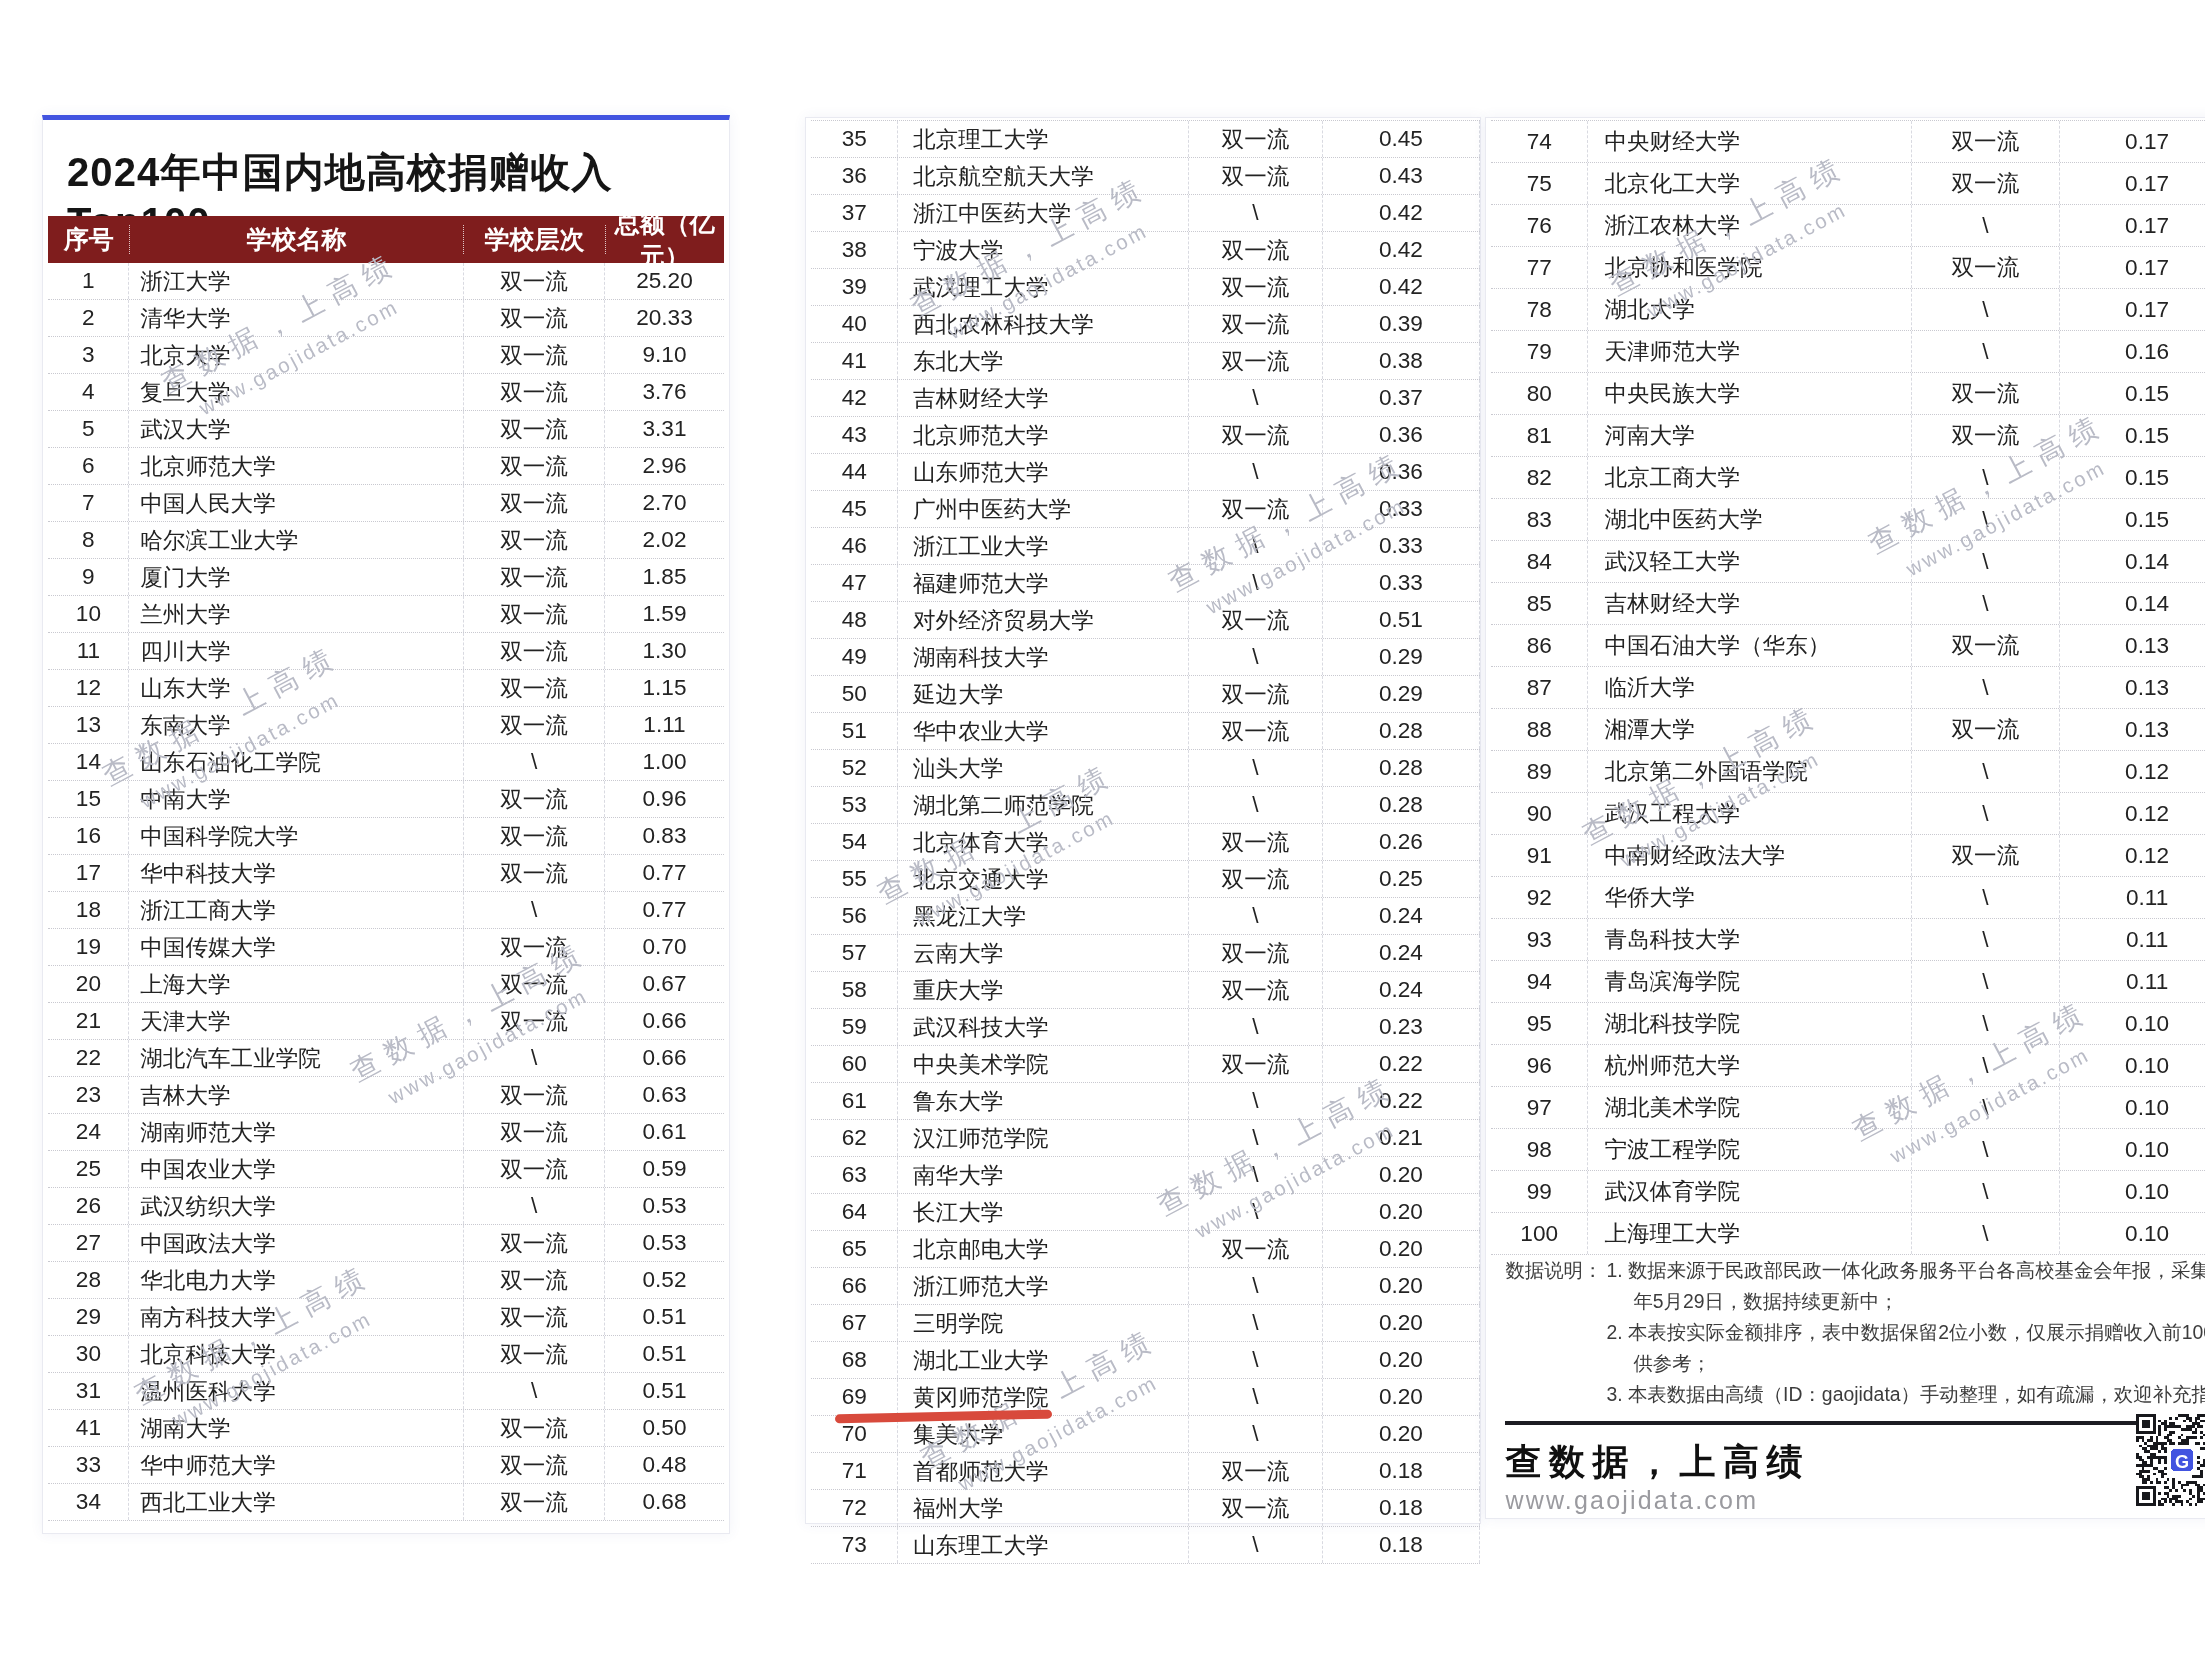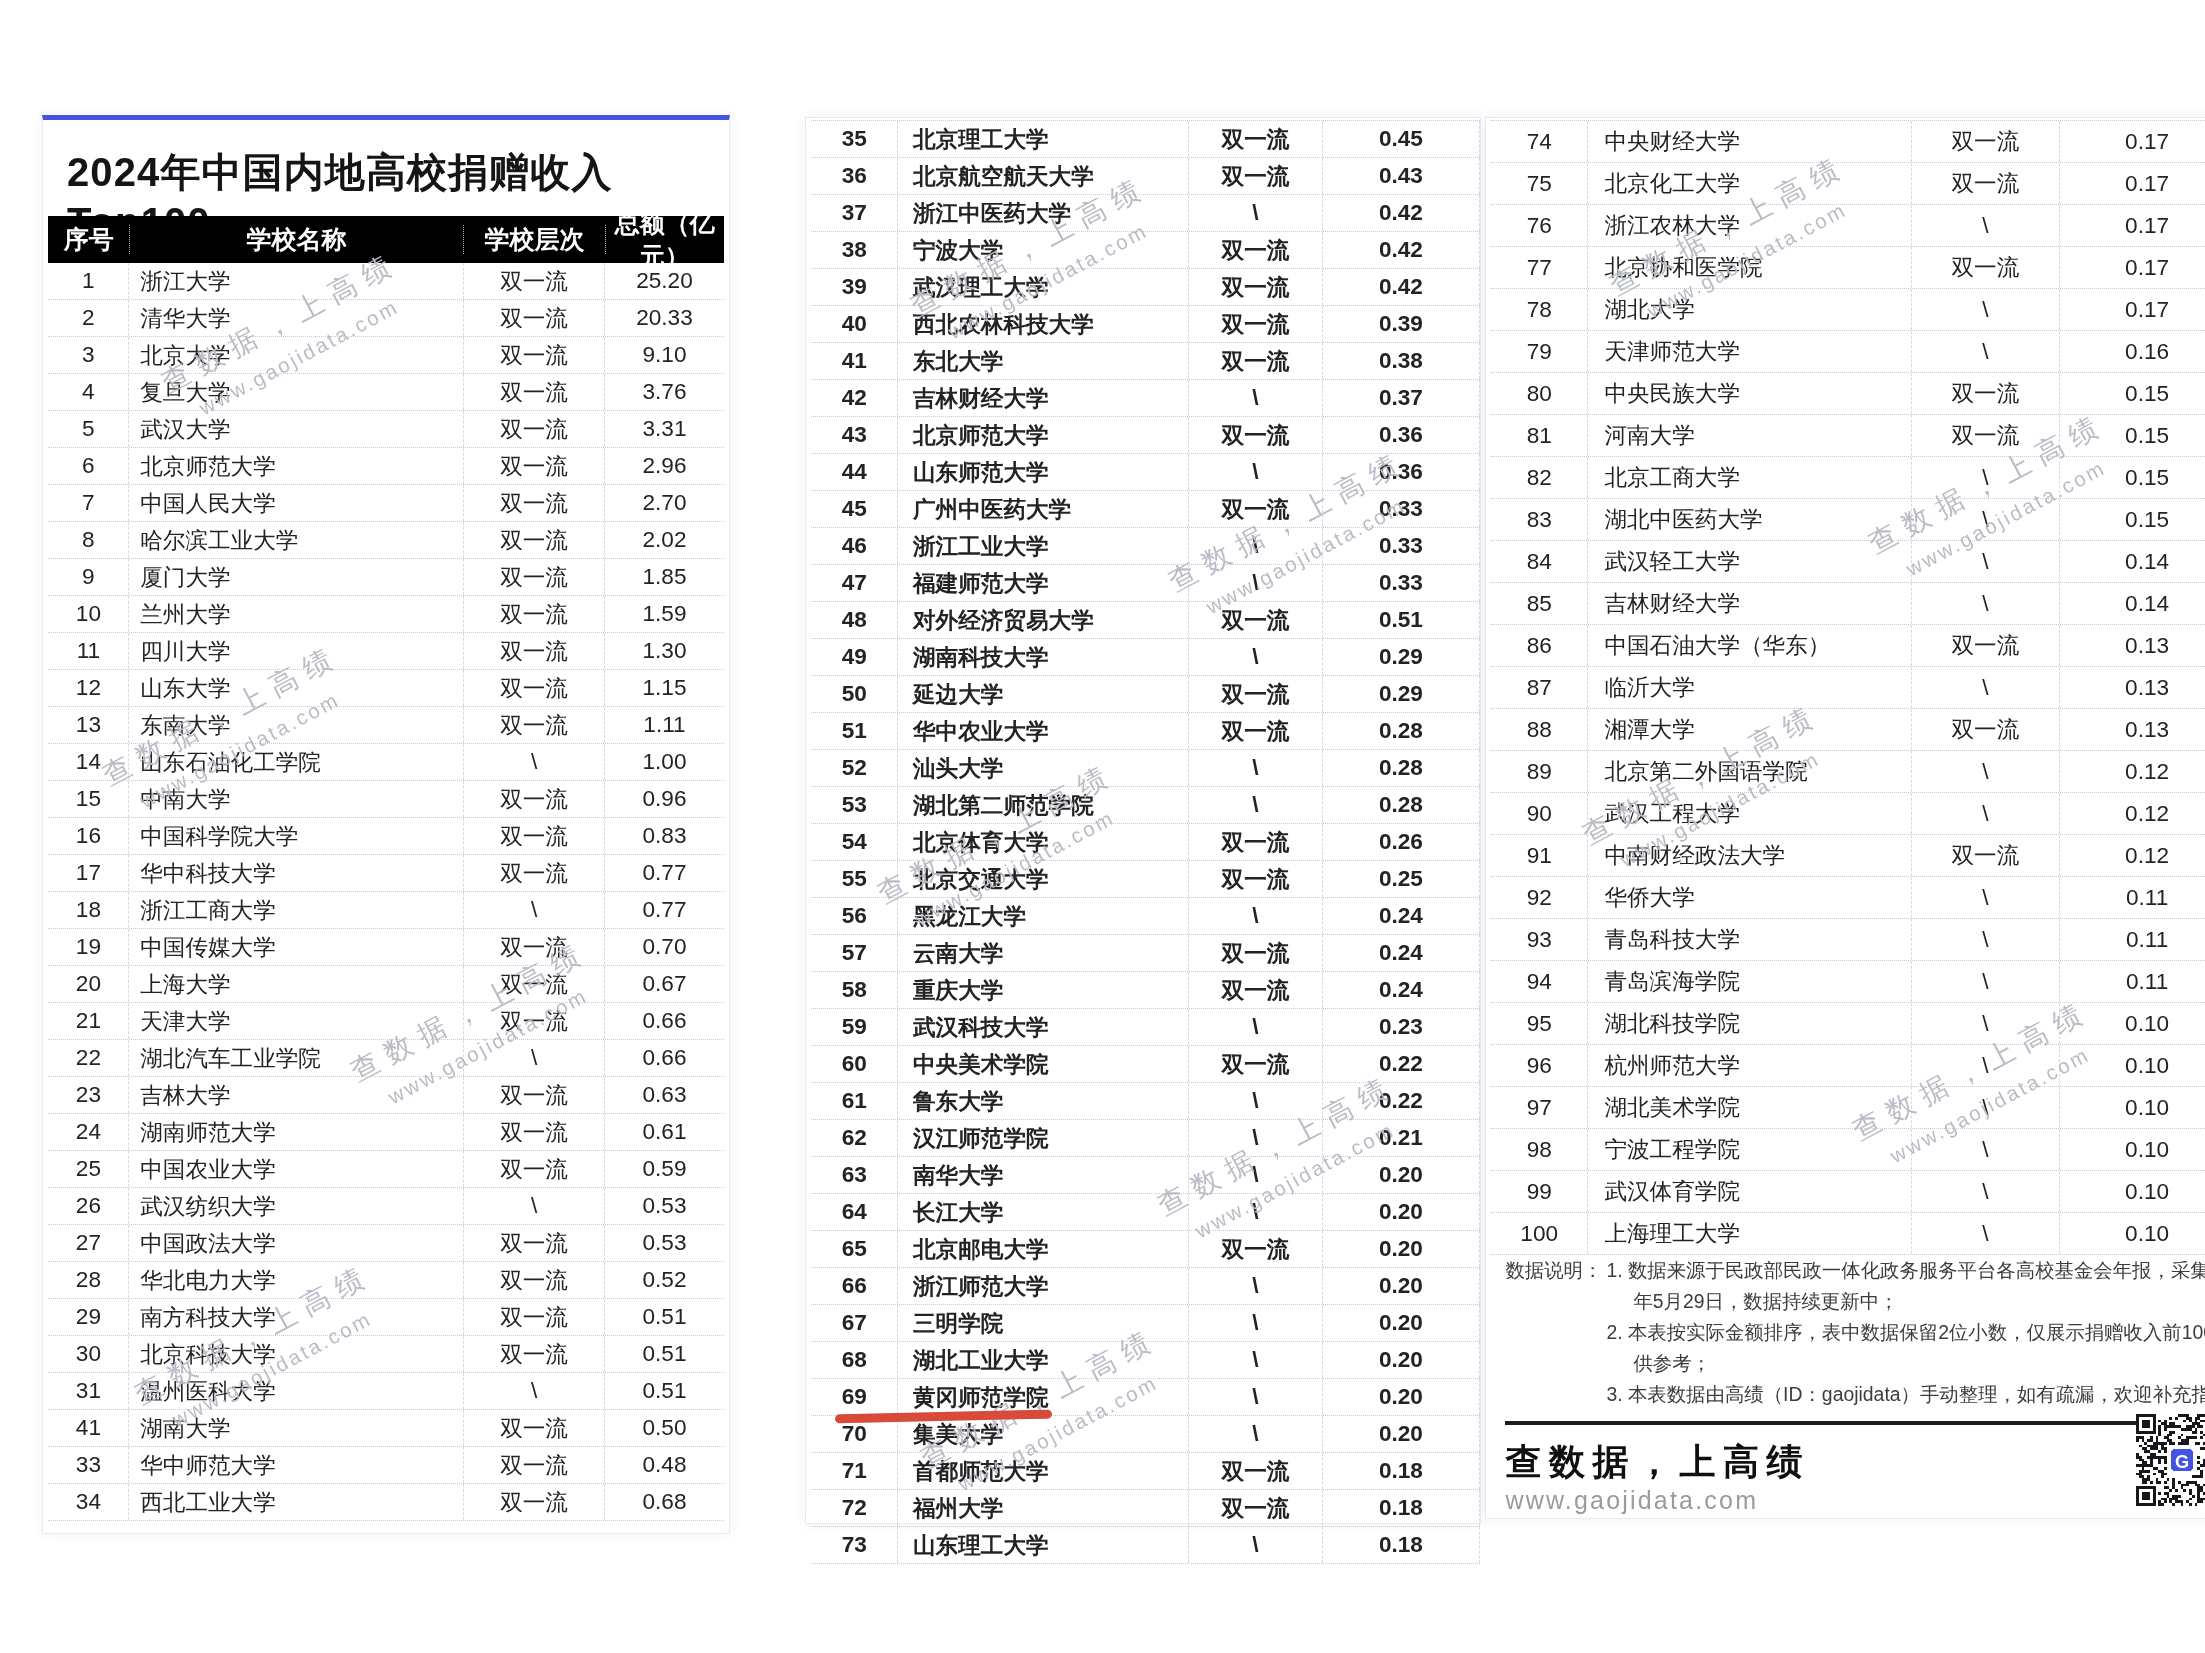--- a/index.html
+++ b/index.html
@@ -10,32 +10,32 @@
     color:#1e1e1e;
   }
   .panel{position:absolute;background:#fff;border:1.1px solid #e9eaf1;box-shadow:0 0 12px rgba(70,80,160,.07);}
   #panel1{left:42px;top:115px;width:686px;height:1413px;border-top:5.4px solid #4254e0;}
   #panel2{left:805px;top:117px;width:674px;height:1405px;}
   #panel3{left:1485px;top:117px;width:749px;height:1400px;}
 
   .title{margin:25px 0 0 24px;font-size:40px;font-weight:700;letter-spacing:1.1px;color:#151515;}
 
   .header-row{position:absolute;top:96px;left:5.4px;right:5.4px;height:47px;
-    background:#000000;display:flex;align-items:center;z-index:1;font-family:Liberation Serif, serif;}
+    background:#7f1d1d;display:flex;align-items:center;z-index:1;font-family:Liberation Serif, serif;}
   .header-row .h{color:#fff;font-size:25px;font-weight:700;text-align:center;
     border-right:1.6px dotted rgba(255,255,255,.75);height:60%;display:flex;align-items:center;justify-content:center;}
   .header-row .h:last-child{border-right:none;}
   .h.rank{width:12%;} .h.name{width:49.5%;} .h.tier{width:21%;} .h.amount{width:17.5%;}
 
   .rows{position:absolute;left:5.4px;right:0px;}
   #rows-1{top:143px;left:5.4px;right:5.4px;}
   #rows-2,#rows-3{top:2.2px;border-top:1.6px dotted #c9c9d0;}
   .row{display:flex;align-items:center;border-bottom:1.6px dotted #c9c9d0;position:relative;}
   #rows-1 .row{height:36px;}
-  #rows-2 .row{height:36px;font-weight:bold;}
+  #rows-2 .row{height:36px;}
   #rows-3 .row{height:41px;}
   .c{font-size:22.6px;color:#232323;display:flex;align-items:center;justify-content:center;
      height:100%;border-right:1.1px dashed #d9dae1;box-sizing:border-box;}
   .row .c:last-child{border-right:1.1px dashed #d9dae1;}
   #rows-1 .row .c:last-child{border-right:none;}
   .c.name{justify-content:flex-start;padding-left:2.2%;}
   .p1 .c.rank{width:12%;} .p1 .c.name{width:49.5%;padding-left:1.6%;} .p1 .c.tier{width:21%;} .p1 .c.amount{width:17.5%;text-align:center;}
   .p23 .c.rank{width:13%;} .p23 .c.name{width:43.5%;} .p23 .c.tier{width:20%;} .p23 .c.amount{width:23.5%;}
 
   .hl-underline{position:absolute;left:3.5%;bottom:-5.4px;width:32.5%;height:8.6px;

